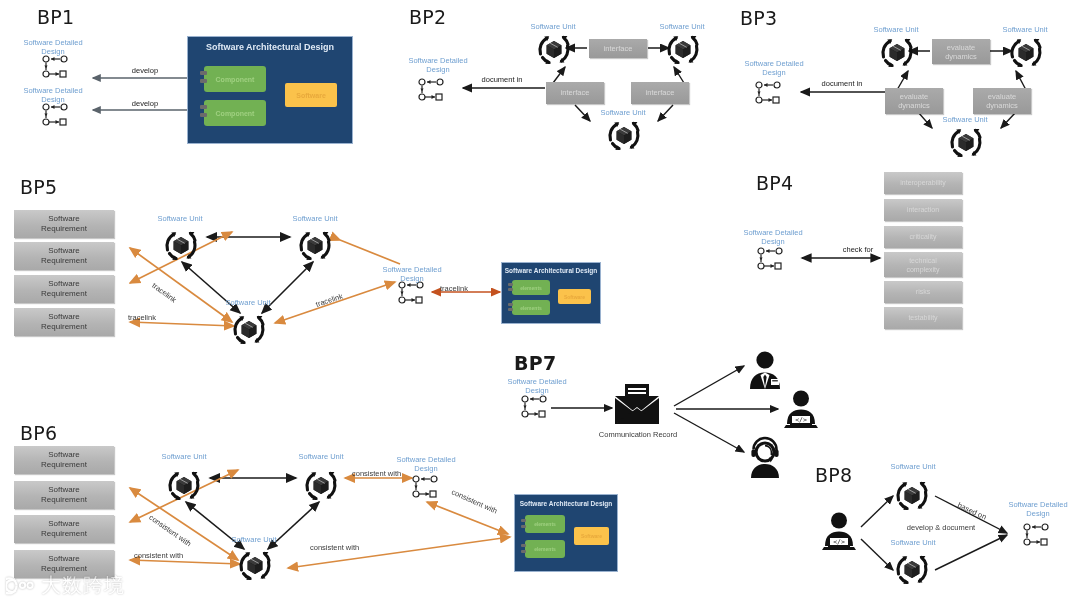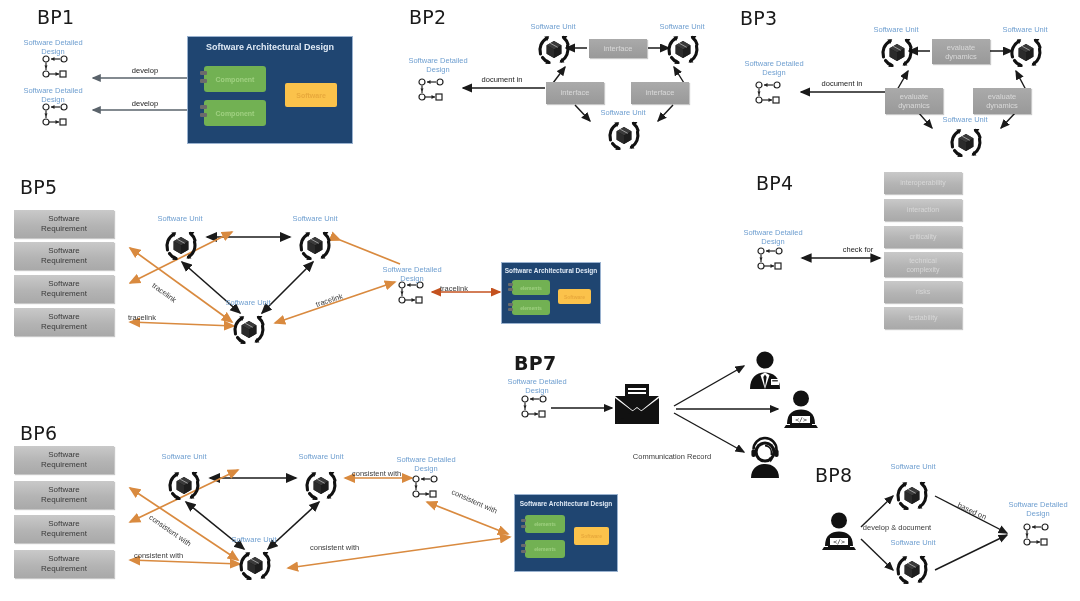--- a/index.html
+++ b/index.html
@@ -553,26 +553,35 @@
       <span>elements</span>
     </div>
     <div class="sw-box" style="left:59px;top:32px;width:35px;height:18px;font-size:5px;">Software</div>
   </div>
 
   <div class="bp-title" style="left:514px;top:352px;font-weight:bold;">BP7</div>
   <div class="lbl-blue" style="left:500px;top:377px;width:74px;">
     <span>Software Detailed</span><br>
     <span>Design</span>
   </div>
-  <div class="lbl-dark" style="left:597px;top:452px;width:82px;color:#3b3b3b;margin-left:34px;">Communication Record</div>
+  <div class="lbl-dark" style="left:597px;top:430px;width:82px;color:#3b3b3b;">Communication Record</div>
 
   <div class="bp-title" style="left:815px;top:464px;">BP8</div>
   <div class="lbl-blue" style="left:881px;top:462px;width:64px;">Software Unit</div>
   <div class="lbl-blue" style="left:881px;top:538px;width:64px;">Software Unit</div>
-  <div class="lbl-dark" style="left:852px;top:523px;width:90px;color:#3b3b3b;">develop &amp; document</div>
+  <div class="lbl-dark" style="left:896px;top:523px;width:90px;color:#3b3b3b;">develop &amp; document</div>
   <div class="lbl-dark lbl-rot" style="left:958px;top:500px;transform:rotate(25deg);color:#3b3b3b;">based on</div>
   <div class="lbl-blue" style="left:1002px;top:500px;width:72px;">
     <span>Software Detailed</span><br>
     <span>Design</span>
   </div>
 
+  <div class="wm">
+    <svg class="wm-logo" viewBox="0 0 40 28">
+      <path d="M14,14 a10,10 0 1,1 0,-0.3" fill="none" stroke="#fff" stroke-width="3"></path>
+      <path d="M13,8 a8,8 0 1,0 0,12" fill="none" stroke="#fff" stroke-width="3"></path>
+      <circle cx="22" cy="13" r="3.6" fill="none" stroke="#fff" stroke-width="2.6"></circle>
+      <circle cx="32" cy="13" r="3.6" fill="none" stroke="#fff" stroke-width="2.6"></circle>
+    </svg>
+    <span class="wm-text">大数跨境</span>
+  </div>
 
 </div>
 
 </body></html>

